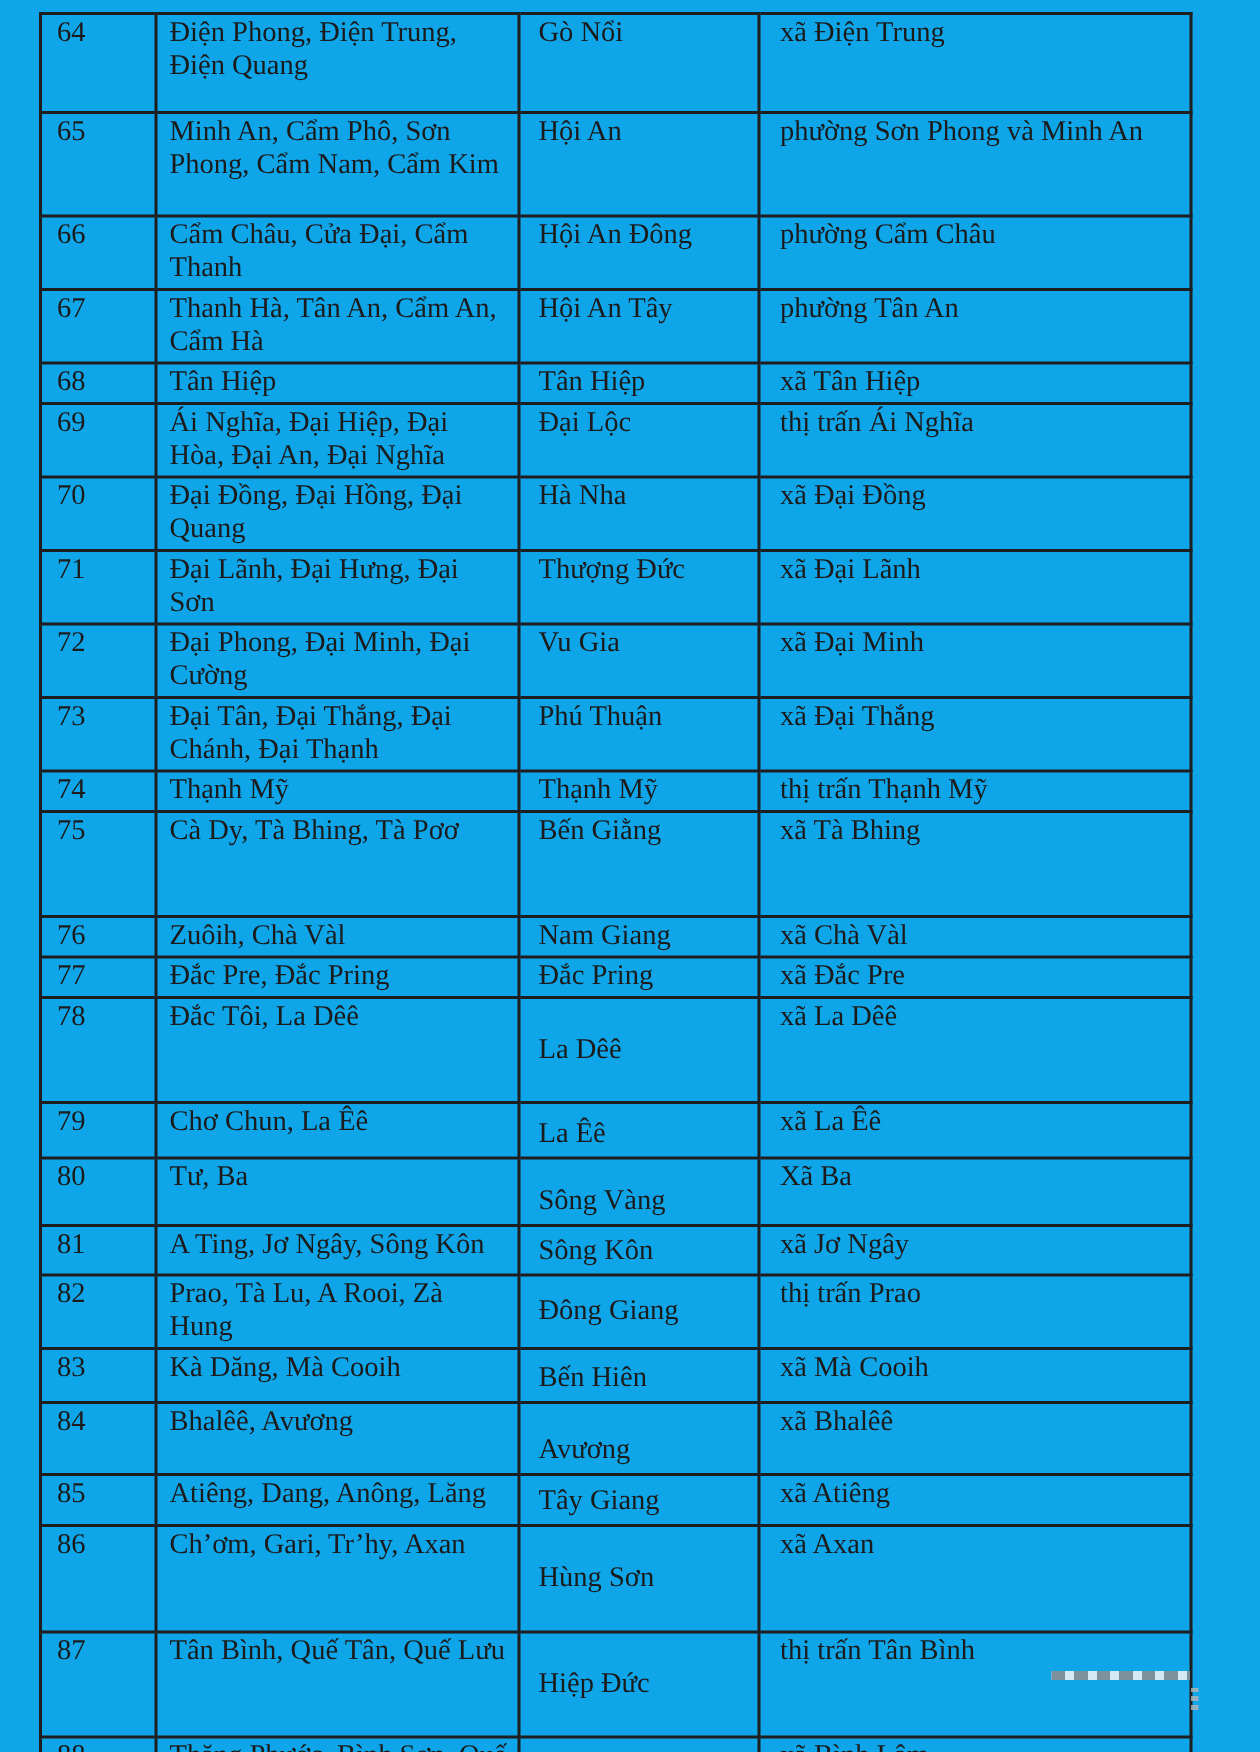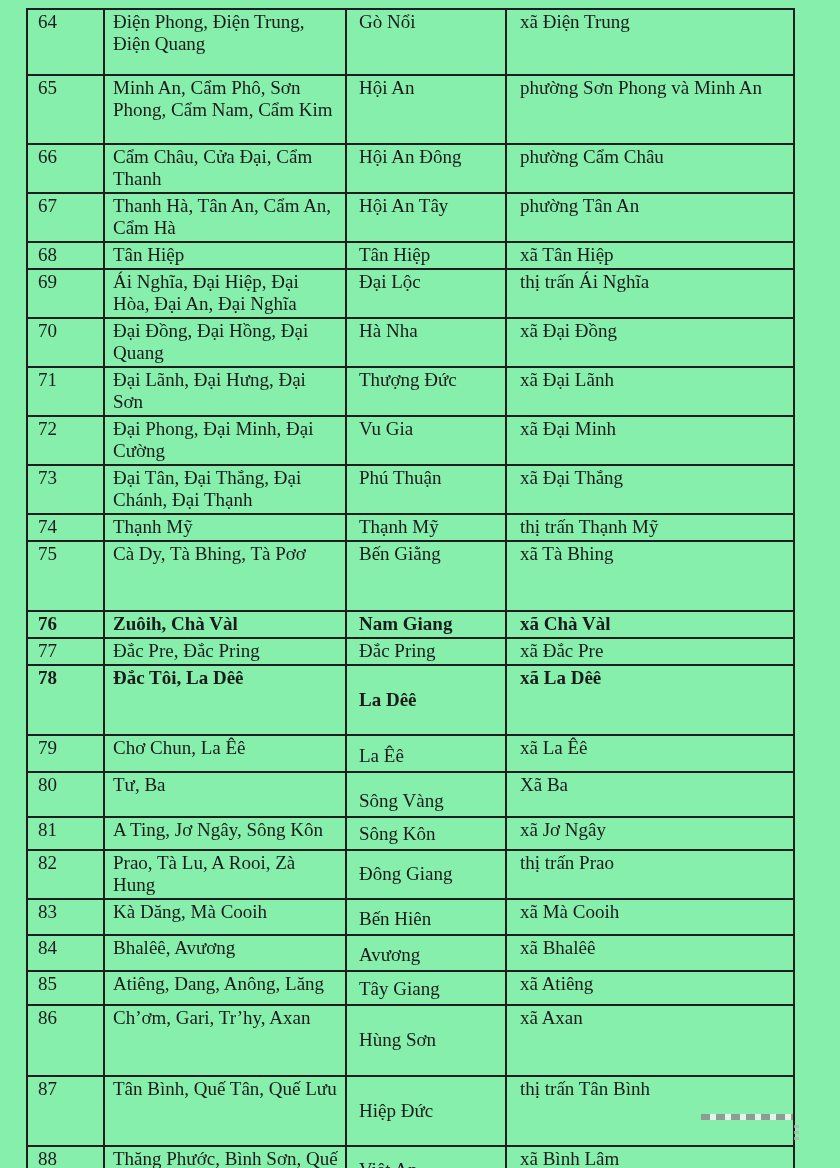--- a/index.html
+++ b/index.html
@@ -9,21 +9,21 @@
   }
   body {
     width: 840px;
     height: 1168px;
     position: relative;
     overflow: hidden;
   }
   .page {
     position: absolute;
     inset: 0;
-    background: #86efac;
+    background: #0ea5e9;
   }
   table.admin-table {
     position: absolute;
     left: 26px;
     top: 8px;
     width: 767px;
     border-collapse: collapse;
     table-layout: fixed;
     font-family: "Liberation Serif", "DejaVu Serif", serif;
     font-size: 19px;
@@ -145,33 +145,33 @@
           <td class="c1 vt">Thạnh Mỹ</td>
           <td class="c2 vt">Thạnh Mỹ</td>
           <td class="c3 vt">thị trấn Thạnh Mỹ</td>
         </tr>
         <tr style="height: 70px;">
           <td class="c0 vt">75</td>
           <td class="c1 vt">Cà Dy, Tà Bhing, Tà Pơơ</td>
           <td class="c2 vt">Bến Giằng</td>
           <td class="c3 vt">xã Tà Bhing</td>
         </tr>
-        <tr style="height: 25px; font-weight: bold;">
+        <tr style="height: 25px;">
           <td class="c0 vt">76</td>
           <td class="c1 vt">Zuôih, Chà Vàl</td>
           <td class="c2 vt">Nam Giang</td>
           <td class="c3 vt">xã Chà Vàl</td>
         </tr>
         <tr style="height: 23px;">
           <td class="c0 vt">77</td>
           <td class="c1 vt">Đắc Pre, Đắc Pring</td>
           <td class="c2 vt">Đắc Pring</td>
           <td class="c3 vt">xã Đắc Pre</td>
         </tr>
-        <tr style="height: 70px; font-weight: bold;">
+        <tr style="height: 70px;">
           <td class="c0 vt">78</td>
           <td class="c1 vt">Đắc Tôi, La Dêê</td>
           <td class="c2 vm">La Dêê</td>
           <td class="c3 vt">xã La Dêê</td>
         </tr>
         <tr style="height: 37px;">
           <td class="c0 vt">79</td>
           <td class="c1 vt">Chơ Chun, La Êê</td>
           <td class="c2 vb">La Êê</td>
           <td class="c3 vt">xã La Êê</td>
@@ -193,21 +193,21 @@
           <td class="c1 vt">Prao, Tà Lu, A Rooi, Zà Hung</td>
           <td class="c2 vm">Đông Giang</td>
           <td class="c3 vt">thị trấn Prao</td>
         </tr>
         <tr style="height: 36px;">
           <td class="c0 vt">83</td>
           <td class="c1 vt">Kà Dăng, Mà Cooih</td>
           <td class="c2 vb">Bến Hiên</td>
           <td class="c3 vt">xã Mà Cooih</td>
         </tr>
-        <tr style="height: 36px; padding-left: 32px;">
+        <tr style="height: 48px; padding-left: 32px;">
           <td class="c0 vt">84</td>
           <td class="c1 vt">Bhalêê, Avương</td>
           <td class="c2 vb">Avương</td>
           <td class="c3 vt">xã Bhalêê</td>
         </tr>
         <tr style="height: 34px;">
           <td class="c0 vt">85</td>
           <td class="c1 vt">Atiêng, Dang, Anông, Lăng</td>
           <td class="c2 vb">Tây Giang</td>
           <td class="c3 vt">xã Atiêng</td>

